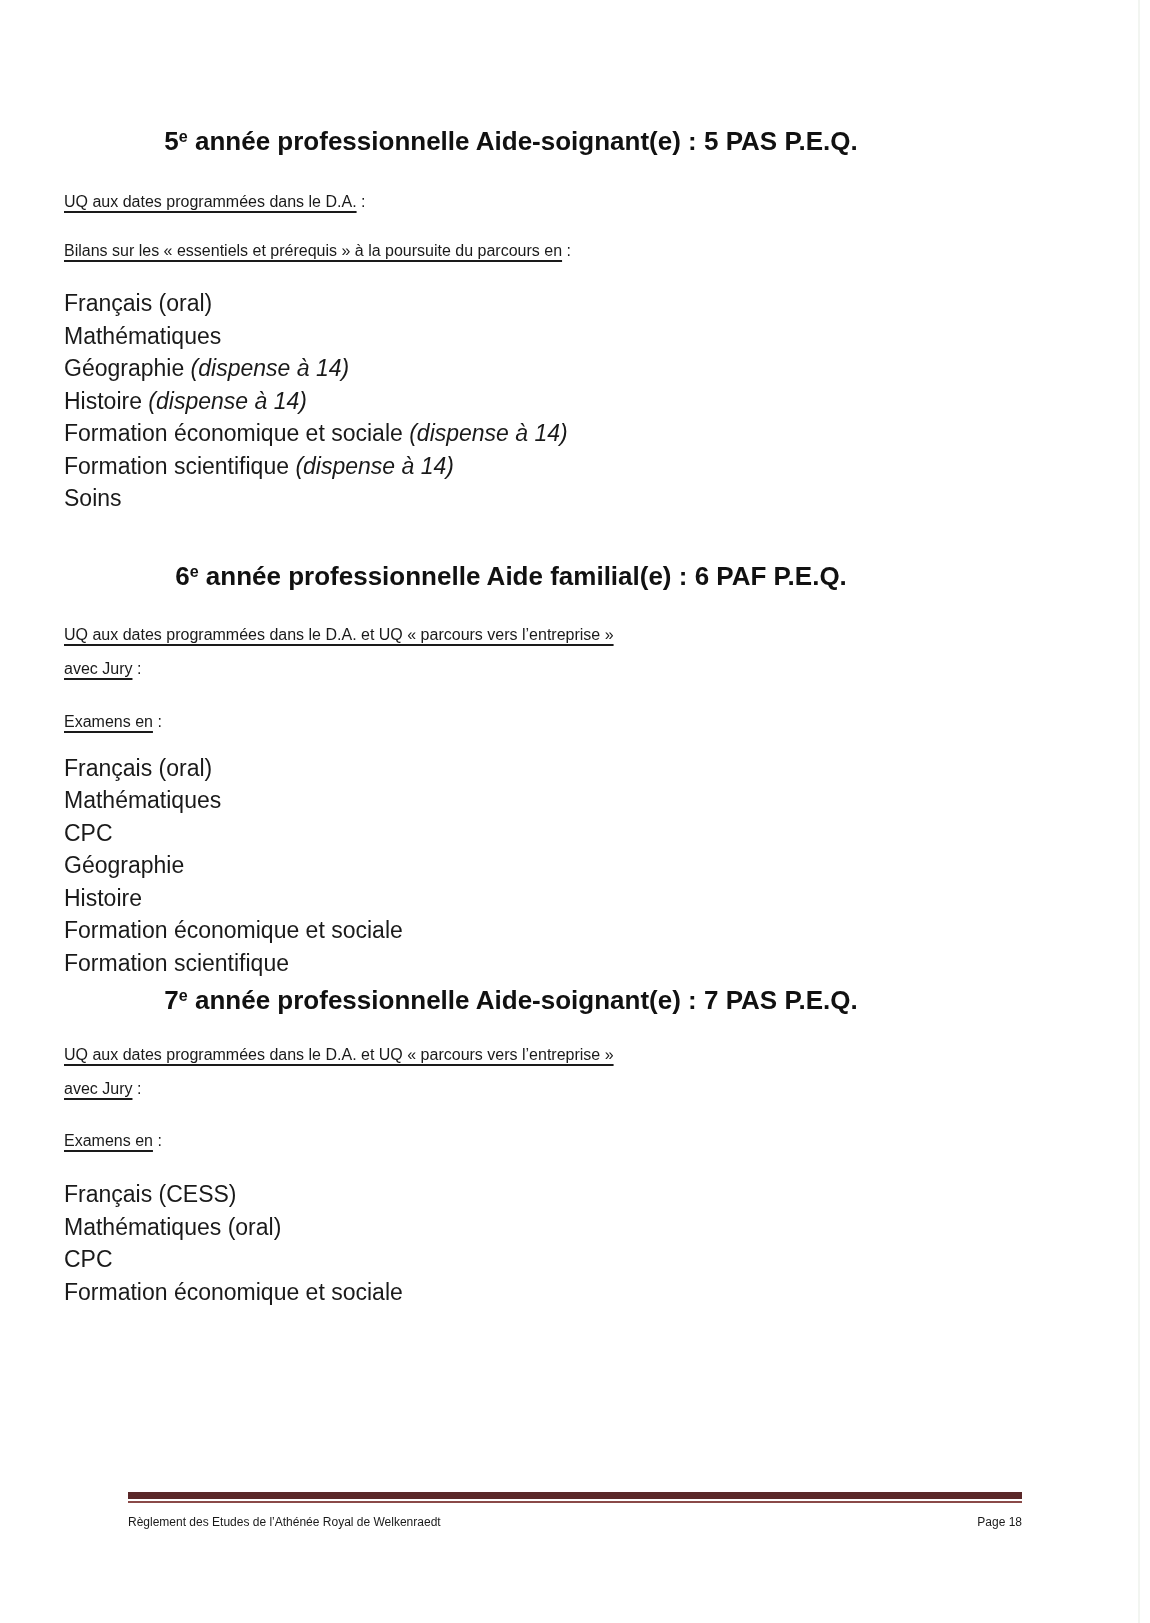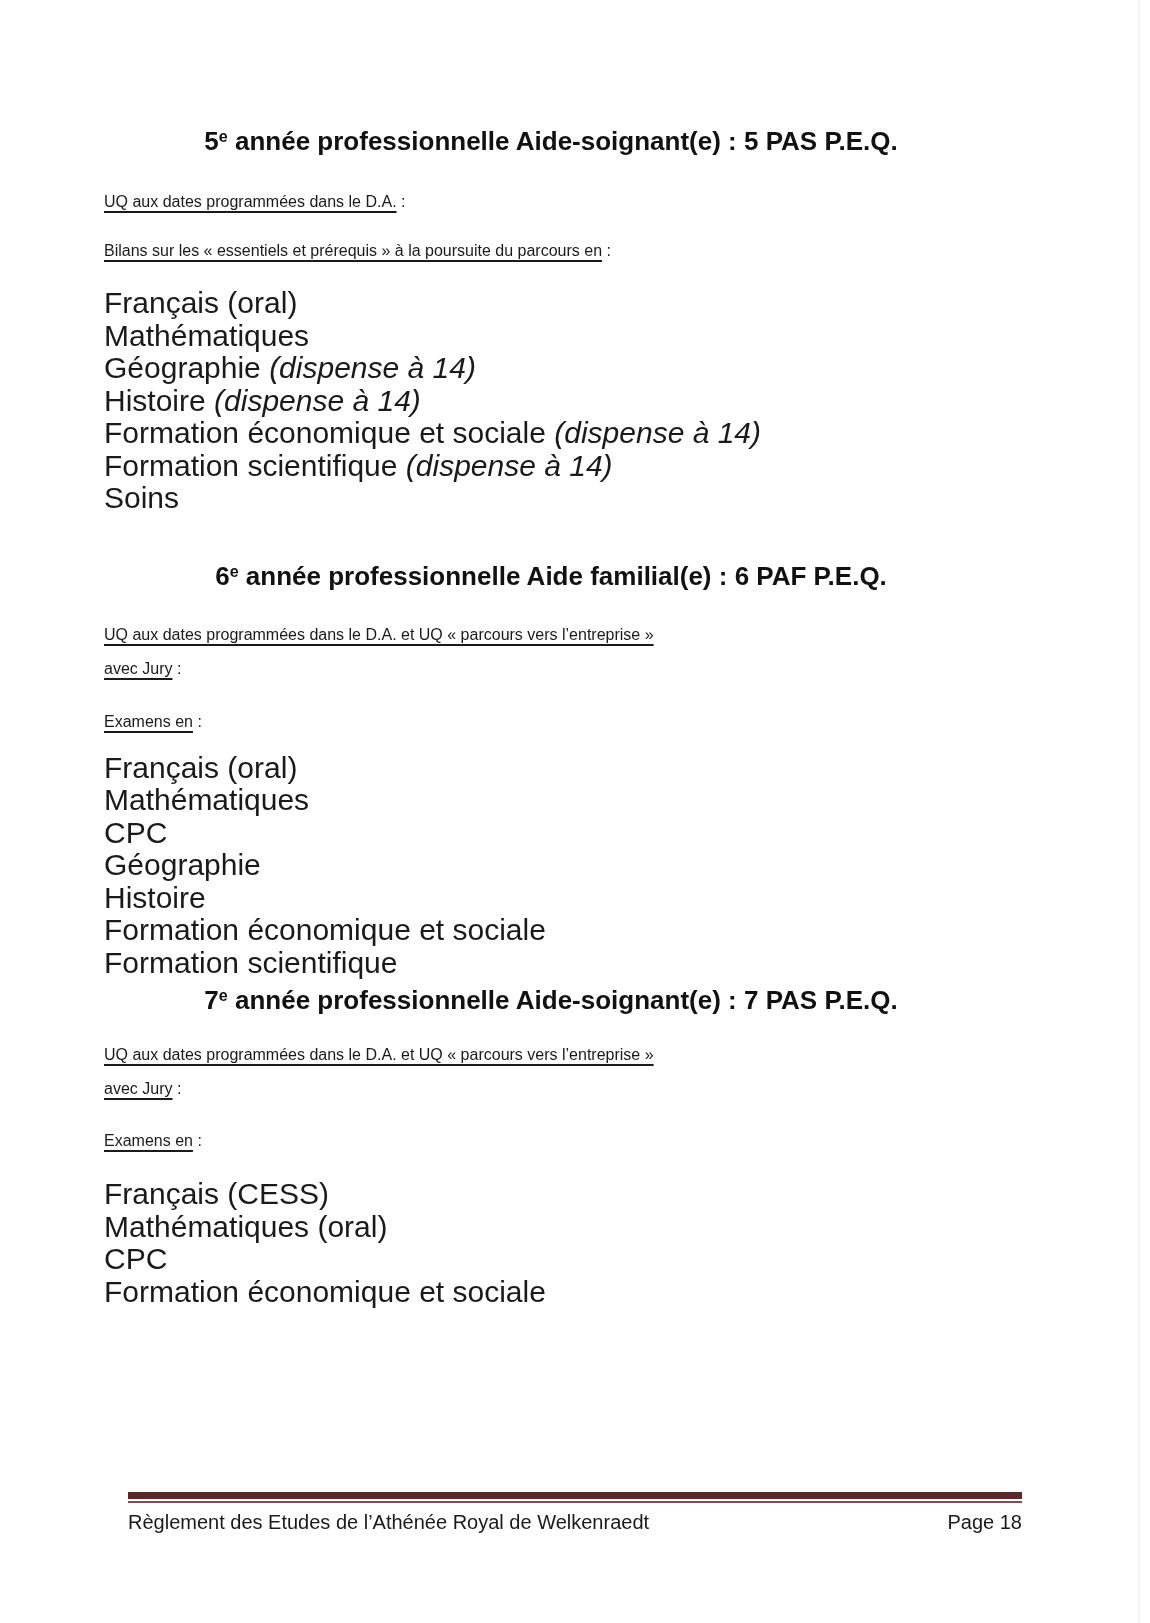--- a/index.html
+++ b/index.html
@@ -8,21 +8,21 @@
     height: 1623px;
     background: #ffffff;
     font-family: "Liberation Sans", sans-serif;
     color: #1a1a1a;
     position: relative;
     overflow: hidden;
   }
   .page {
     position: relative;
     width: 894px;
-    padding: 120px 128px 0 104px;
+    padding: 120px 128px 0 64px;
   }
   .title {
     text-align: center;
     font-weight: bold;
     font-size: 26px;
     line-height: 32px;
     color: #111111;
     white-space: nowrap;
   }
   .sup {
@@ -33,21 +33,21 @@
   .hl-line {
     line-height: 34px;
     white-space: nowrap;
   }
   .u {
     text-decoration: underline;
     text-decoration-thickness: 2px;
     text-underline-offset: 4px;
   }
   .subjects {
-    font-size: 30px;
+    font-size: 23px;
     line-height: 32.5px;
   }
   .item { white-space: nowrap; }
   .note { font-style: italic; }
 
   .mt28 { margin-top: 28px; }
   .mt26 { margin-top: 26px; }
   .mt22 { margin-top: 22px; }
   .mt19 { margin-top: 19px; }
   .mt18 { margin-top: 18px; }
@@ -65,21 +65,21 @@
   }
   .bar-thick { height: 7px; background: #5a2829; }
   .bar-thin  { height: 2px; background: #8a4a48; margin-top: 2px; }
   .footer-text {
     position: absolute;
     left: 128px;
     right: 128px;
     top: 1507px;
     display: flex;
     justify-content: space-between;
-    font-size: 20px;
+    font-size: 12px;
     line-height: 30px;
     color: #1a1a1a;
   }
   .edge-line {
     position: absolute;
     top: 0; bottom: 0;
     right: 10px;
     width: 2px;
     background: #f2f5f1;
   }

